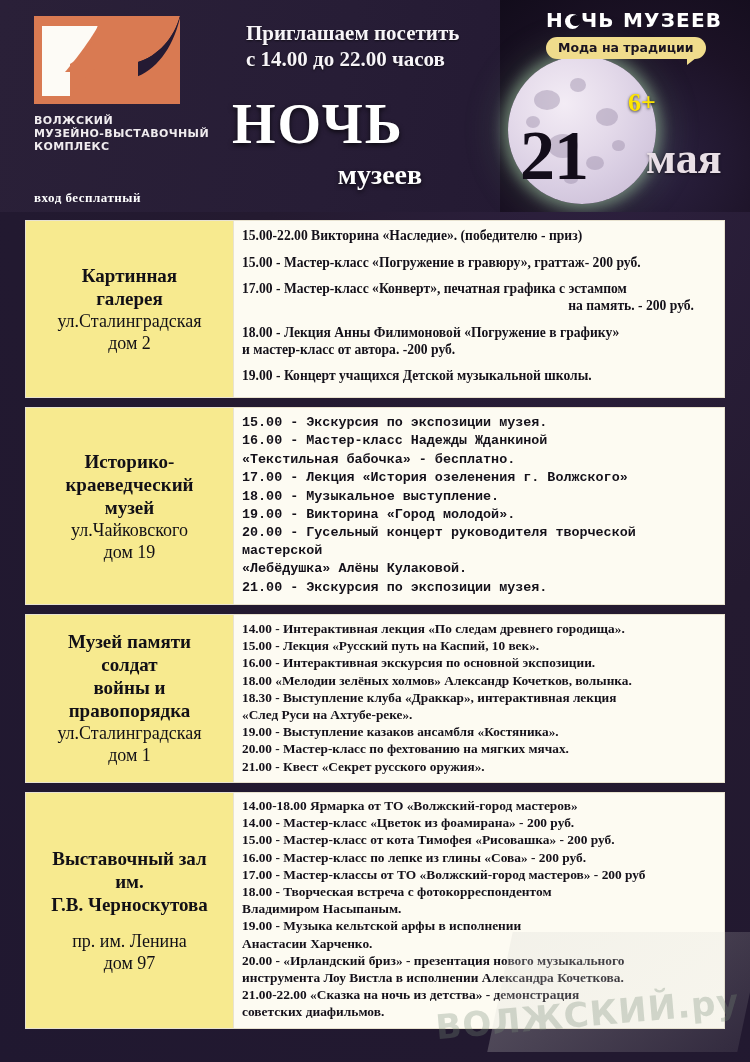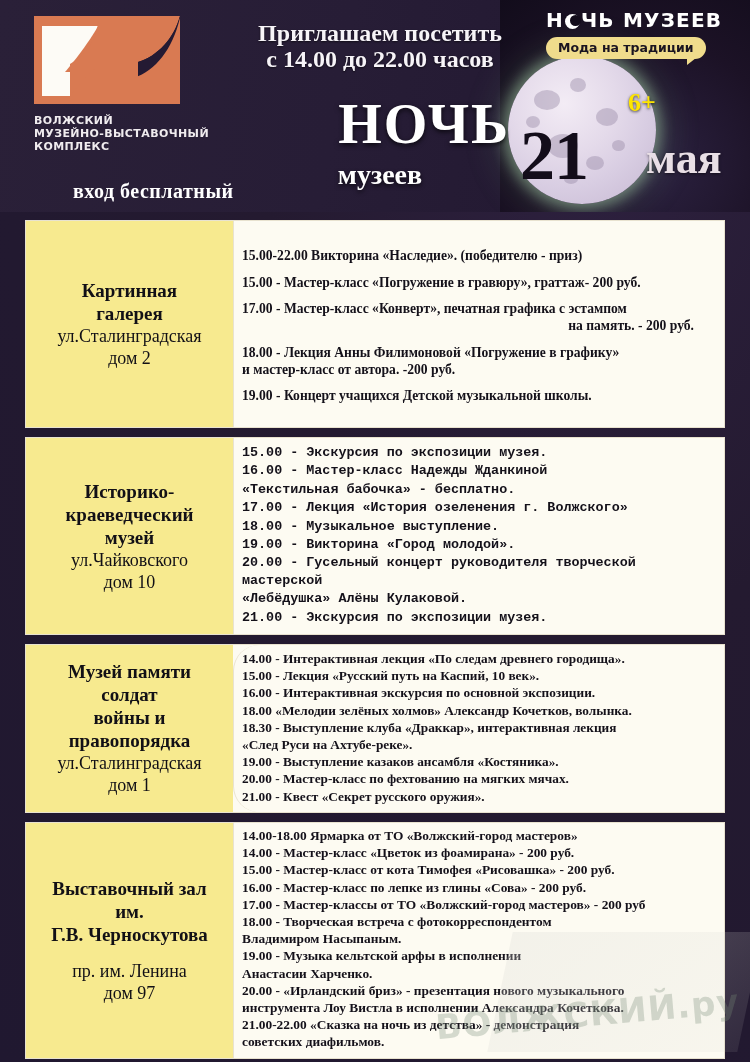--- a/index.html
+++ b/index.html
@@ -50,38 +50,37 @@
     margin-top:10px;
     color:#f0ecef;
     font-family:"DejaVu Sans", sans-serif;
     font-weight:bold;
     font-size:11px;
     letter-spacing:.4px;
     line-height:13px;
     text-transform:uppercase;
   }
   .free-entry{
-    position:absolute;left:34px;top:180px;
+    position:absolute;left:34px;top:190px;
     color:#ffffff;
     font-family:"Liberation Serif", serif;
     font-weight:bold;
-    font-size:20px;
+    font-size:13px;
     letter-spacing:.5px;
-    margin-left:39px;
   }
 
   .invite{
     position:absolute;left:246px;top:20px;width:268px;
-    text-align:center;color:#f7f4f8;
-    font-weight:bold;font-size:24px;line-height:26px;
+    color:#f7f4f8;
+    font-weight:bold;font-size:21px;line-height:26px;
     text-shadow:0 1px 2px rgba(0,0,0,.6);
   }
   .night-big{
-    position:absolute;left:242px;top:96px;width:268px;
-    text-align:right;color:#ffffff;
+    position:absolute;left:232px;top:96px;width:268px;
+    text-align:left;color:#ffffff;
     font-weight:bold;font-size:56px;line-height:56px;
     letter-spacing:2px;
     text-shadow:0 2px 5px rgba(0,0,0,.75);
   }
   .night-sub{
     position:absolute;left:246px;top:160px;width:268px;
     text-align:center;color:#ffffff;
     font-weight:bold;font-size:28px;line-height:30px;
     text-shadow:0 2px 4px rgba(0,0,0,.7);
   }
@@ -171,29 +170,29 @@
   }
   .event{
     font-weight:bold;
     color:#14111a;
     font-size:13.2px;
     line-height:16.4px;
     margin:0;
   }
 
   
-  .s1 .events{padding-top:26px;}
+  .s1 .events{padding-top:6px;}
   .s1 .event{font-size:13.6px;line-height:17px;margin-bottom:9.5px;}
-  .s1 .event:last-child{margin-bottom:16px;}
+  .s1 .event:last-child{margin-bottom:6px;}
   .s1 .indent{display:block;text-align:right;padding-right:24px;}
 
   .s2 .events{padding-top:6px;font-family:Liberation Mono, monospace;}
   .s2 .event{font-size:13.4px;line-height:17.4px;margin-bottom:1px;}
 
-  .s3 .events{padding-top:5px;border-radius:26px;}
+  .s3 .events{padding-top:5px;}
   .s3 .event{font-size:13.3px;line-height:17.2px;}
 
   .s4 .events{padding-top:4px;}
   .s4 .event{font-size:13.4px;line-height:17.2px;}
 
   
   .watermark{
     position:absolute;right:10px;bottom:28px;
     font-family:"DejaVu Sans", sans-serif;
     font-weight:bold;font-size:34px;
@@ -294,21 +293,21 @@
         <p class="event">19.00 - Концерт учащихся Детской музыкальной школы.</p>
       </div>
     </div>
 
     <div class="section s2">
       <div class="venue">
         <div class="venue-name">Историко-</div>
         <div class="venue-name">краеведческий</div>
         <div class="venue-name">музей</div>
         <div class="venue-addr">ул.Чайковского</div>
-        <div class="venue-addr">дом 10</div>
+        <div class="venue-addr">дом 19</div>
       </div>
       <div class="events">
         <p class="event">15.00 - Экскурсия по экспозиции музея.</p>
         <p class="event">16.00 - Мастер-класс Надежды Жданкиной</p>
         <p class="event">«Текстильная бабочка» - бесплатно.</p>
         <p class="event">17.00 - Лекция «История озеленения г. Волжского»</p>
         <p class="event">18.00 - Музыкальное выступление.</p>
         <p class="event">19.00 - Викторина «Город молодой».</p>
         <p class="event">20.00 - Гусельный концерт руководителя творческой мастерской</p>
         <p class="event"> «Лебёдушка» Алёны Кулаковой.</p>

